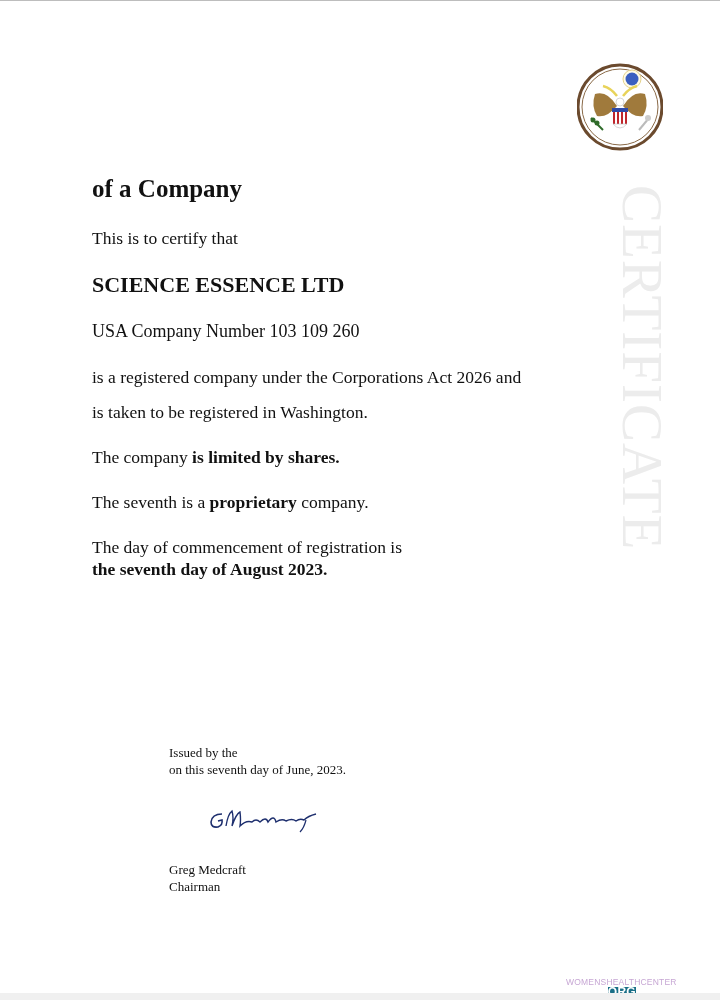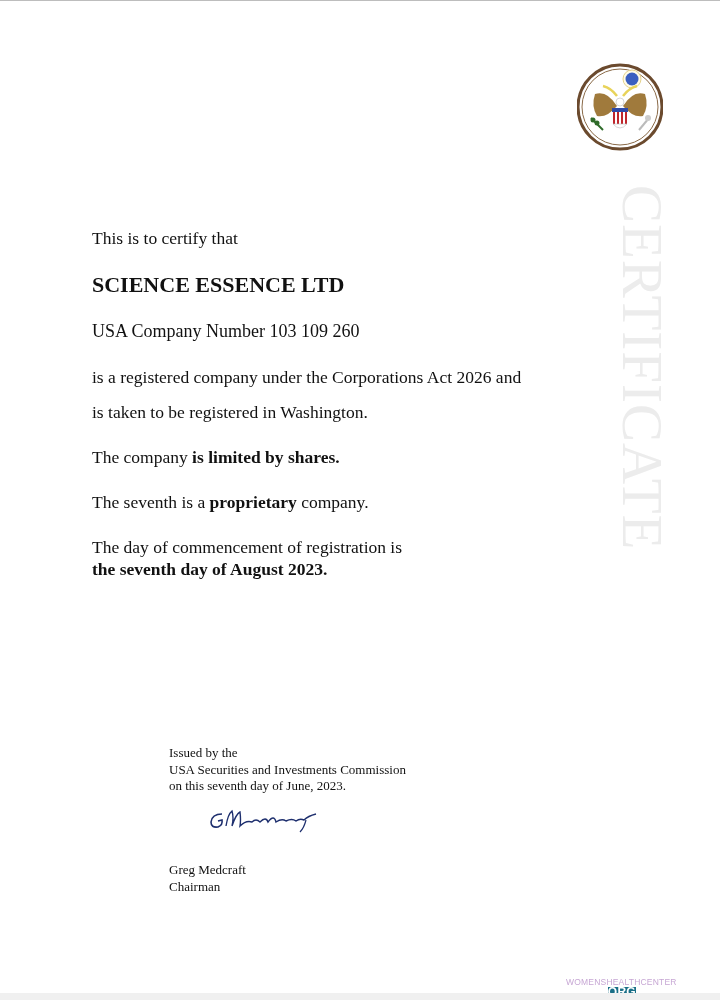--- a/index.html
+++ b/index.html
@@ -51,41 +51,41 @@
   <path d="M62 78 L72 66" stroke="#bbb" stroke-width="2"></path>
   <circle cx="71" cy="66" r="3" fill="#ccc"></circle>
 </svg>
 
 <div class="watermark">
   <span>CERTIFICATE</span>
 </div>
 
 <h1 class="title">
   <br>
+  <span>of a Company</span>
 </h1>
 
 <p class="p" style="top:227px;">This is to certify that</p>
 
 <p class="company">SCIENCE ESSENCE LTD</p>
 
 <p class="number">USA Company Number 103 109 260</p>
 
 <p class="p" style="top:366px;">is a registered company under the Corporations Act 2026 and</p>
 <p class="p" style="top:401px;">is taken to be registered in Washington.</p>
 
 <p class="p" style="top:446px;"><span>The company </span><b>is limited by shares.</b></p>
 
 <p class="p" style="top:491px;"><span>The seventh is a </span><b>proprietary</b><span> company.</span></p>
 
 <p class="p" style="top:536px;">The day of commencement of registration is</p>
 <p class="p" style="top:558px; font-weight:bold;">the seventh day of August 2023.</p>
 
 <div class="issuer">
   <div>Issued by the</div>
-  <div>USA Securities and Investments Commission</div>
   <div>on this seventh day of June, 2023.</div>
 </div>
 
 <svg class="sig" viewBox="0 0 115 28">
   <path d="M14 8 Q4 8 3 16 Q3 22 10 21 Q15 19 14 14 L10 15" stroke="#1e2f6e" stroke-width="1.6" fill="none"></path>
   <path d="M18 20 Q20 8 24 5 Q26 12 24 20 Q28 8 32 6 Q33 14 32 20 Q38 14 44 16 Q48 12 52 16 Q58 10 60 16 Q66 8 68 16 Q74 12 78 15 Q84 12 88 15 Q92 12 96 14 Q100 10 108 8" stroke="#1e2f6e" stroke-width="1.4" fill="none"></path>
   <path d="M98 14 Q96 22 92 26" stroke="#1e2f6e" stroke-width="1.2" fill="none"></path>
 </svg>
 
 <div class="signer">

